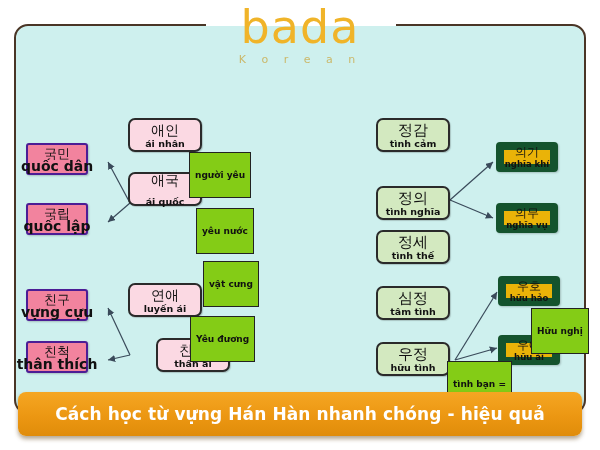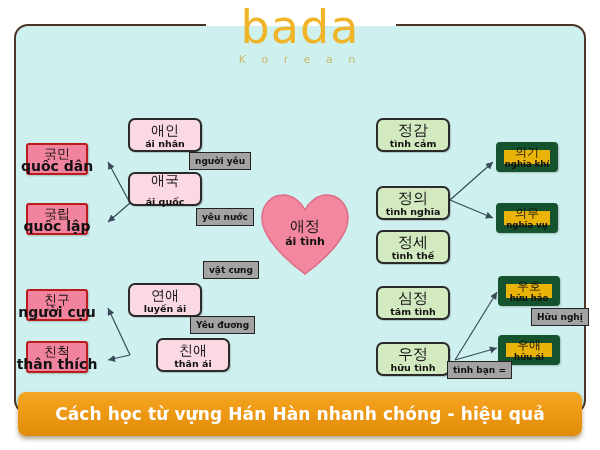--- a/index.html
+++ b/index.html
@@ -98,21 +98,21 @@
 
   .pink-node {
     background: #fbd9e3;
     border-radius: 7px;
     width: 74px; height: 34px;
   }
   .pink-node .kr { font-size: 14px; }
 
   .magenta-node {
     background: #f2839e;
-    border: 2px solid #b91c1c;
+    border: 2px solid #4c1d95;
     border-radius: 3px;
     width: 62px; height: 32px;
     box-shadow: 1px 1px 2px rgba(0,0,0,0.2);
   }
   .magenta-node .kr { font-size: 13px; color: #111; line-height: 14px; }
   .magenta-node .vn { font-size: 14px; line-height: 10px; }
 
   .green-node {
     background: #d3e9c0;
     border-radius: 7px;
@@ -124,26 +124,26 @@
     border-radius: 4px;
     width: 62px; height: 30px;
     box-shadow: 1px 1px 2px rgba(0,0,0,0.2);
   }
   .green-node-sm .kr { font-size: 12px; line-height: 13px; }
   .green-node-sm .vn { font-size: 8.5px; line-height: 10px; }
 
   
   .callout {
     position: absolute;
-    background: #a3a3a3;
+    background: #84cc16;
     border: 1.5px solid #222;
     font-size: 9px;
     font-weight: 600;
     color: #111;
-    padding: 2px 5px;
+    padding: 16px 5px;
     white-space: nowrap;
     z-index: 8;
     line-height: 12px;
   }
 
   
   #heart-wrap {
     position: absolute;
     left: 258px; top: 192px;
     width: 94px; height: 86px;
@@ -231,21 +231,21 @@
   <div class="node magenta-node" style="left:26px; top:143px;">
     <span class="kr">국민</span>
     <span class="vn">quốc dân</span>
   </div>
   <div class="node magenta-node" style="left:26px; top:203px;">
     <span class="kr">국립</span>
     <span class="vn">quốc lập</span>
   </div>
   <div class="node magenta-node" style="left:26px; top:289px;">
     <span class="kr">친구</span>
-    <span class="vn">người cựu</span>
+    <span class="vn">vựng cựu</span>
   </div>
   <div class="node magenta-node" style="left:26px; top:341px;">
     <span class="kr">친척</span>
     <span class="vn">thân thích</span>
   </div>
 
   <div class="node pink-node" style="left:128px; top:118px;">
     <span class="kr">애인</span>
     <span class="vn">ái nhân</span>
   </div>
@@ -260,29 +260,20 @@
   <div class="node pink-node" style="left:128px; top:338px;margin-left:28px;">
     <span class="kr">친애</span>
     <span class="vn">thân ái</span>
   </div>
 
   <div class="callout" style="left:189px; top:152px;">người yêu</div>
   <div class="callout" style="left:196px; top:208px;">yêu nước</div>
   <div class="callout" style="left:203px; top:261px;">vật cưng</div>
   <div class="callout" style="left:190px; top:316px;">Yêu đương</div>
 
-  <div id="heart-wrap">
-    <svg width="94" height="86" viewBox="0 0 94 86">
-      <path d="M47,82 C47,82 4,52 4,26 C4,12 14,3 25,3 C35,3 43,10 47,18 C51,10 59,3 69,3 C80,3 90,12 90,26 C90,52 47,82 47,82 Z" fill="#f2879f" stroke="#e06a86" stroke-width="1.5"></path>
-    </svg>
-    <div id="heart-label">
-      <span class="kr">애정</span>
-      <span class="vn">ái tình</span>
-    </div>
-  </div>
 
   <div class="node green-node" style="left:376px; top:118px;">
     <span class="kr">정감</span>
     <span class="vn">tình cảm</span>
   </div>
   <div class="node green-node" style="left:376px; top:174px;margin-top:12px;">
     <span class="kr">정의</span>
     <span class="vn">tình nghĩa</span>
   </div>
   <div class="node green-node" style="left:376px; top:230px;">

